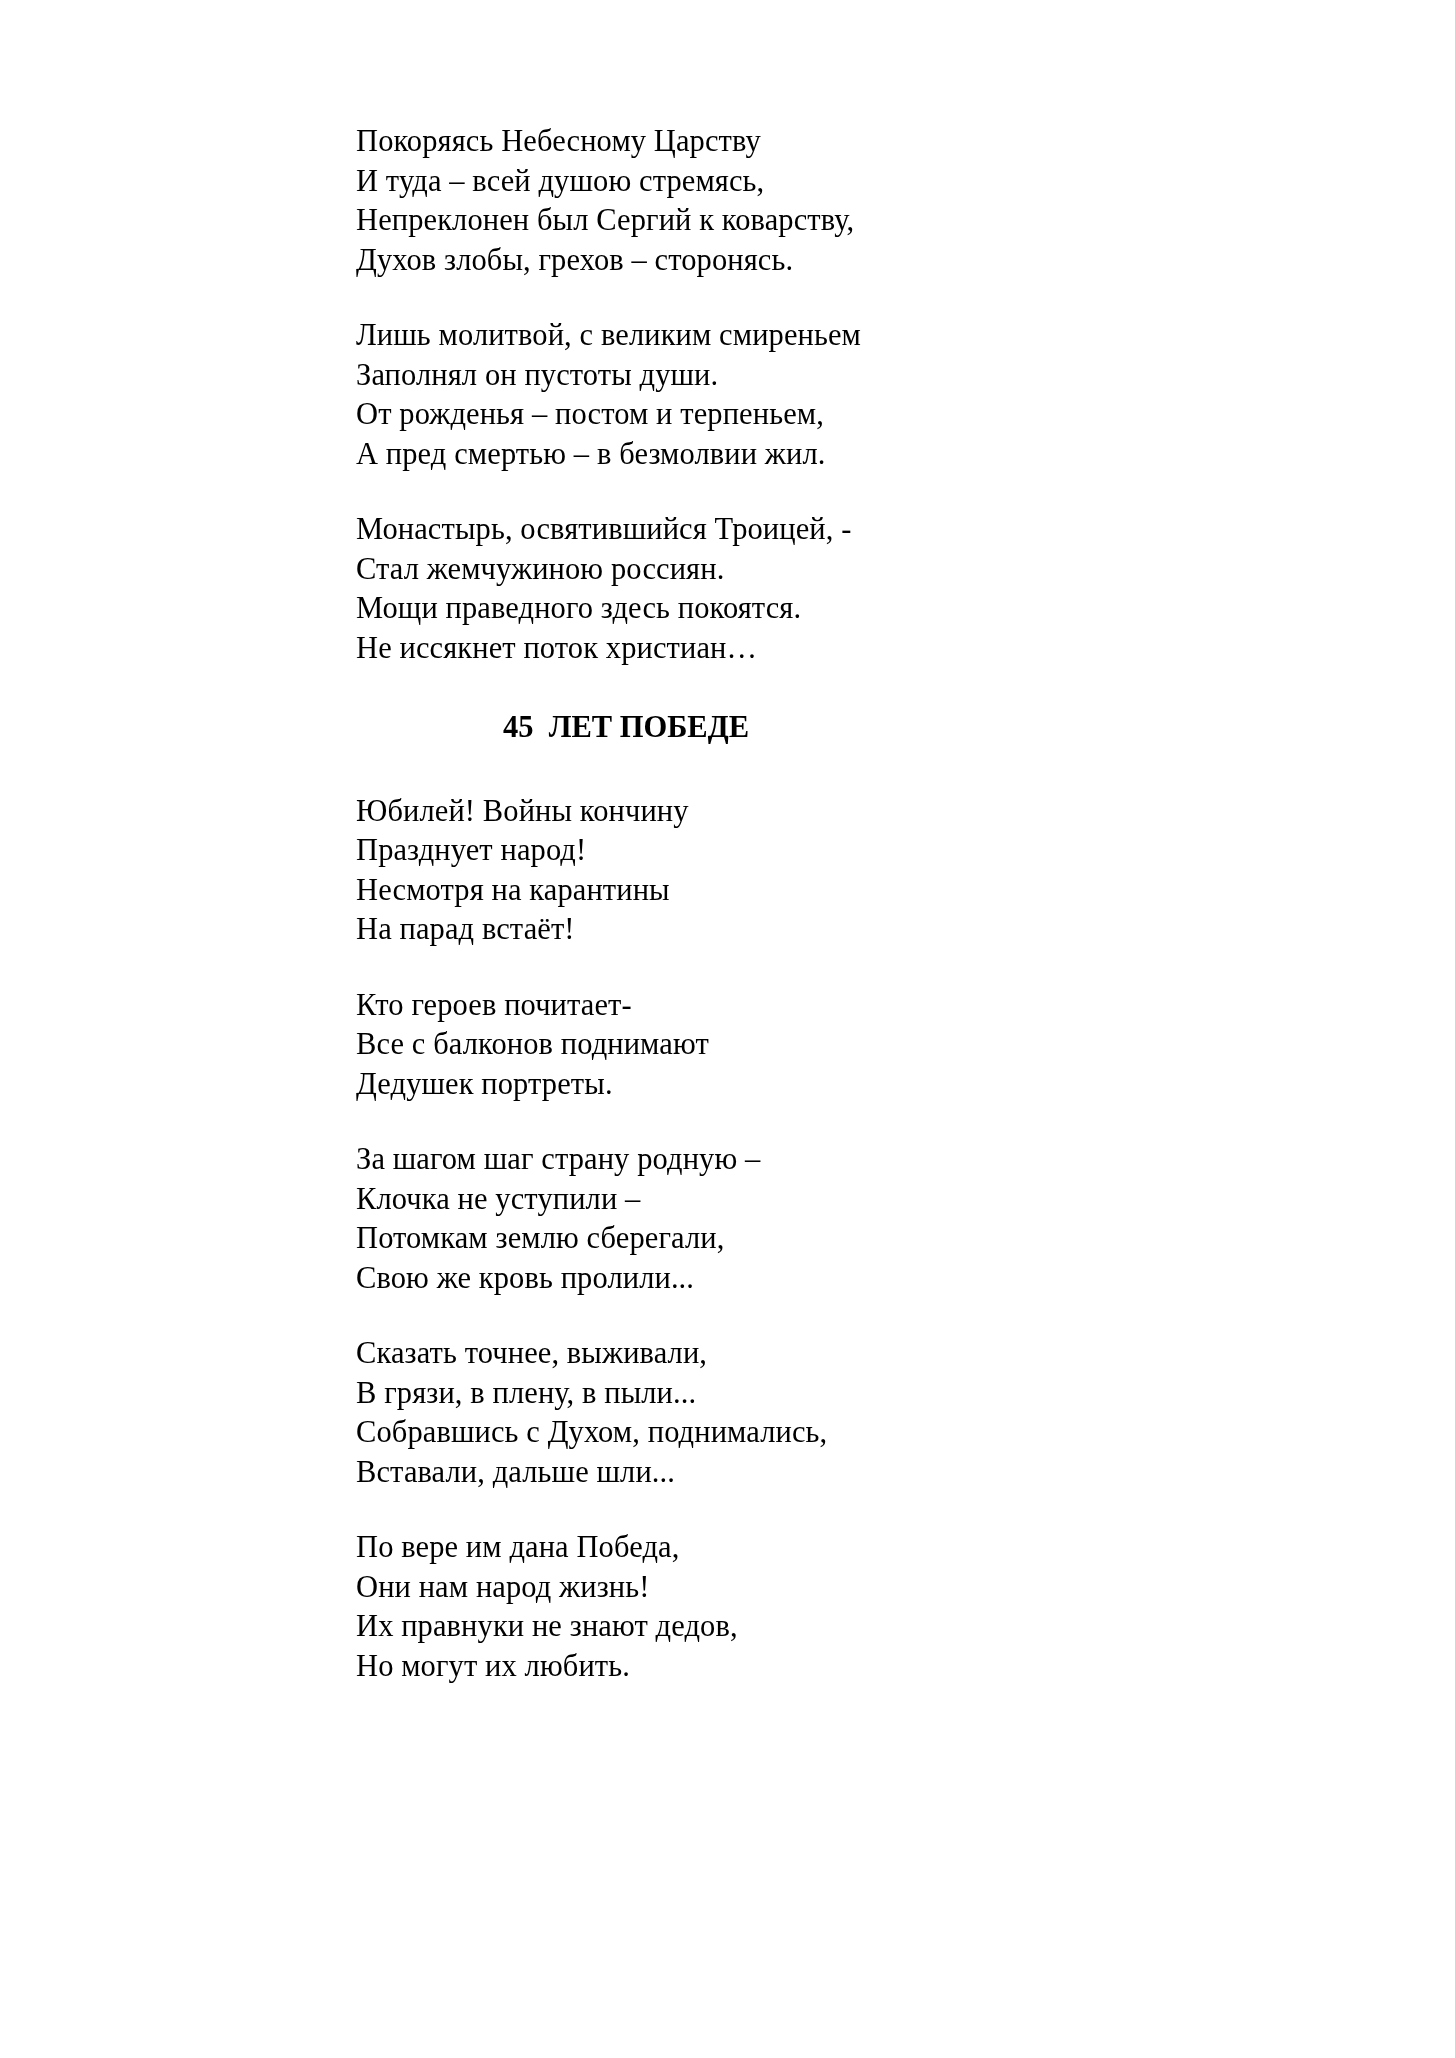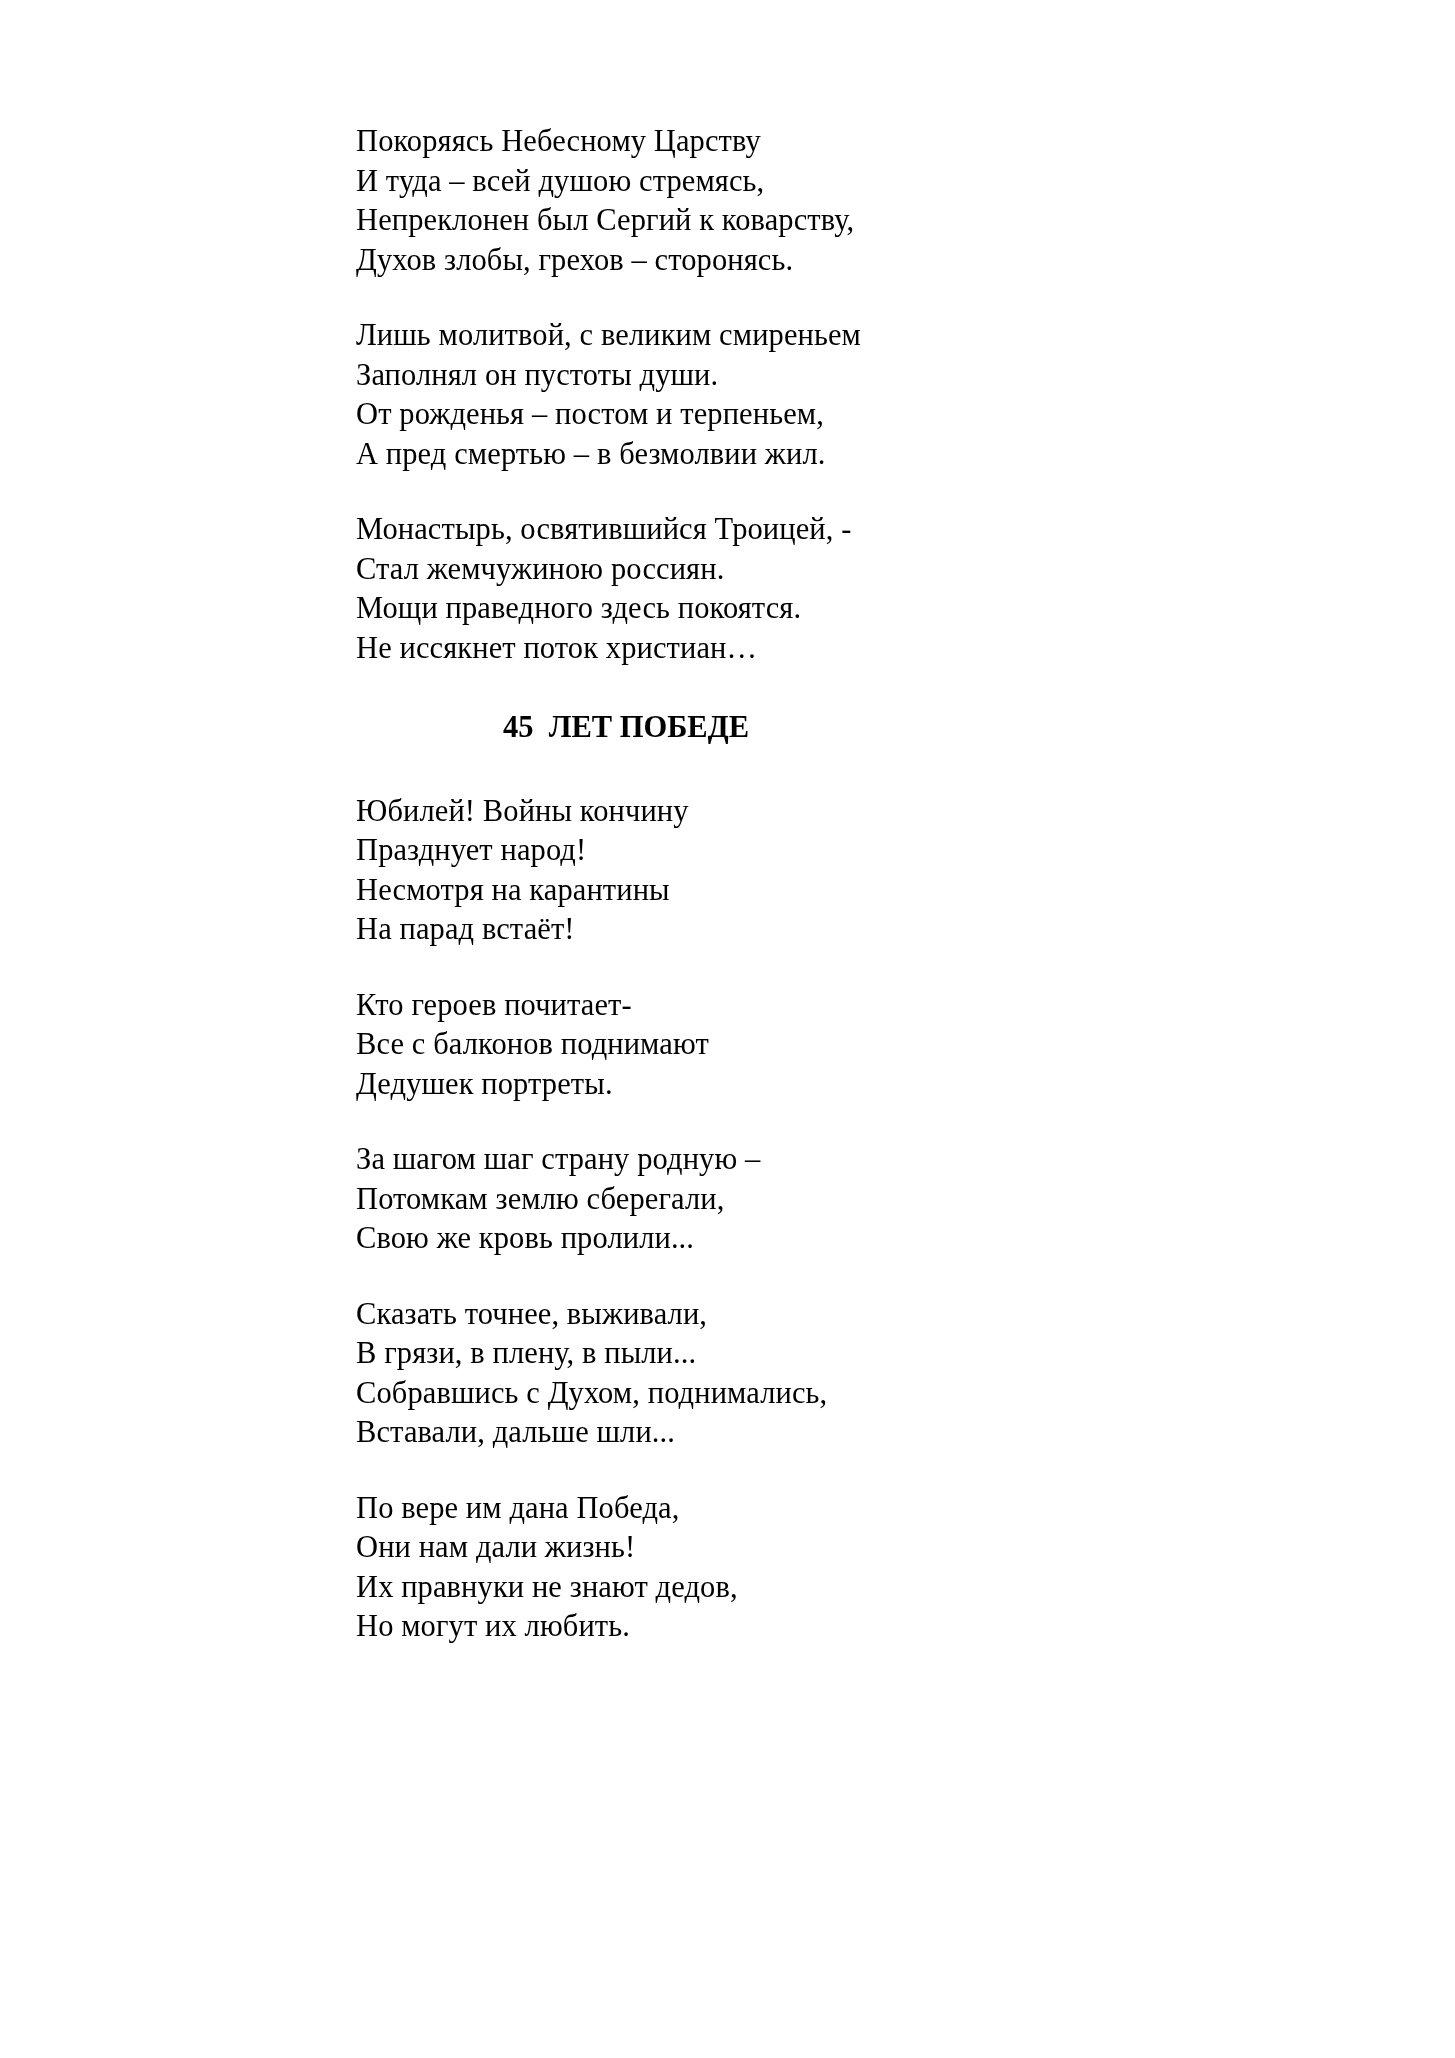--- a/index.html
+++ b/index.html
@@ -83,29 +83,30 @@
         <div class="line">Несмотря на карантины</div>
         <div class="line">На парад встаёт!</div>
       </div>
       <div class="stanza">
         <div class="line">Кто героев почитает-</div>
         <div class="line">Все с балконов поднимают</div>
         <div class="line">Дедушек портреты.</div>
       </div>
       <div class="stanza">
         <div class="line">За шагом шаг страну родную –</div>
+        <div class="line">Клочка не уступили –</div>
         <div class="line">Потомкам землю сберегали,</div>
         <div class="line">Свою же кровь пролили...</div>
       </div>
       <div class="stanza">
         <div class="line">Сказать точнее, выживали,</div>
         <div class="line">В грязи, в плену, в пыли...</div>
         <div class="line">Собравшись с Духом, поднимались,</div>
         <div class="line">Вставали, дальше шли...</div>
       </div>
       <div class="stanza">
         <div class="line">По вере им дана Победа,</div>
-        <div class="line">Они нам дали жизнь!</div>
+        <div class="line">Они нам народ жизнь!</div>
         <div class="line">Их правнуки не знают дедов,</div>
         <div class="line">Но могут их любить.</div>
       </div>
     </div>
 </div>
 
 </body></html>

